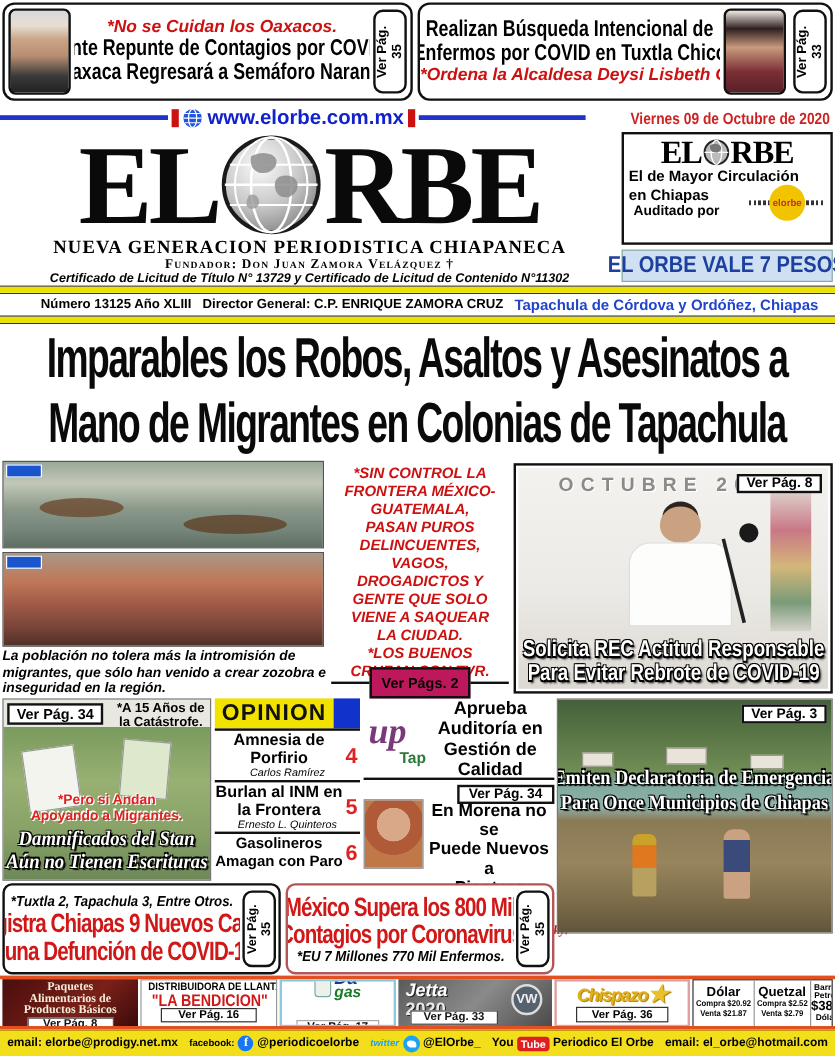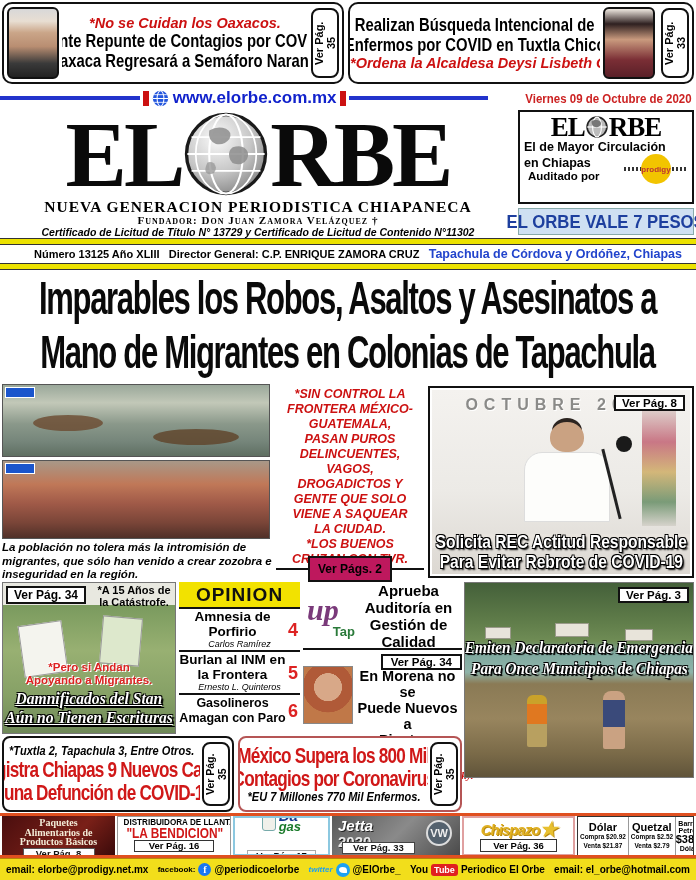--- a/index.html
+++ b/index.html
@@ -79,27 +79,27 @@
   .rec-cap .cl { display:flex; justify-content:center; font-weight:bold; font-size:19px; line-height:20px; color:#fff; text-shadow:-1px -1px 0 #000,1px -1px 0 #000,-1px 1px 0 #000,1px 1px 0 #000,2px 2px 2px #000; }
   .rec-cap .cl > span { transform:scaleX(0.82); white-space:nowrap; }
 
   
   .stanbox { position:absolute; top:582px; left:2px; width:174px; height:152px; border:1px solid #777; background:
     linear-gradient(180deg,#e8e8e0 0%,#e8e8e0 15%,#7a9a5e 15%,#98b072 45%,#86a066 75%,#6e8858 100%); overflow:hidden; }
   .stan-ver { position:absolute; top:3px; left:3px; border:2px solid #111; background:#fff; font-weight:bold; font-size:12px; padding:0 6px; }
   .stan-kick { position:absolute; top:2px; right:2px; width:78px; font-weight:bold; font-size:11px; line-height:11.5px; text-align:center; }
   .sign { position:absolute; background:#f4f4ee; border:1px solid #999; }
   .stan-red { position:absolute; top:78px; left:0; width:100%; text-align:center; color:#dd2222; font-weight:bold; font-size:11.5px; line-height:12.5px; text-shadow:1px 1px 0 #fff,-1px -1px 0 #fff; }
-  .stan-title { position:absolute; bottom:6px; left:0; width:100%; text-align:center; font-family:"Liberation Serif", serif; font-style:italic; font-weight:bold; color:#fff; font-size:17px; line-height:19px; text-shadow:-1px -1px 0 #000,1px -1px 0 #000,-1px 1px 0 #000,2px 2px 1px #000;text-decoration:underline; }
+  .stan-title { position:absolute; bottom:6px; left:0; width:100%; text-align:center; font-family:"Liberation Serif", serif; font-style:italic; font-weight:bold; color:#fff; font-size:17px; line-height:19px; text-shadow:-1px -1px 0 #000,1px -1px 0 #000,-1px 1px 0 #000,2px 2px 1px #000; }
   .stan-title .tl { display:flex; justify-content:center; }
   .stan-title .tl > span { transform:scaleX(0.92); white-space:nowrap; }
 
   
   .opinion { position:absolute; top:582px; left:179px; width:121px; height:152px; background:#fff; }
-  .op-head { display:flex; height:25px;flex-direction:column; }
+  .op-head { display:flex; height:25px; }
   .op-title { background:#f2e200; color:#111; font-weight:bold; font-size:19px; letter-spacing:1px; flex:1; text-align:center; line-height:25px; }
   .op-sq { width:22px; background:#1133cc; }
   .op-item { border-top:2px solid #111; padding:1px 0; position:relative; }
   .op-item:first-of-type { border-top:none; }
   .op-t { font-weight:bold; font-size:13.5px; line-height:14.5px; text-align:center; padding-right:14px; }
   .op-a { font-style:italic; font-size:9px; text-align:center; }
   .op-n { position:absolute; right:2px; top:50%; transform:translateY(-50%); color:#dd2222; font-weight:bold; font-size:18px; }
 
   
   .uptap { position:absolute; top:582px; left:303px; width:159px; }
@@ -117,21 +117,21 @@
   .mor-t { font-weight:bold; font-size:14.5px; line-height:16px; text-align:center; flex:1; padding-top:2px; }
   .mor-bot { display:flex; align-items:center; margin-top:3px; gap:3px; }
   .mor-ver { border:2px solid #111; font-weight:bold; font-size:11.5px; padding:0 6px; background:#fff; white-space:nowrap; }
   .mor-a { color:#cc1111; font-weight:bold; font-style:italic; font-size:10.5px; font-family:"Liberation Serif", serif; white-space:nowrap; }
 
   
   .flood { position:absolute; top:582px; left:464px; width:230px; height:196px; border:1px solid #777; overflow:hidden; background:
     linear-gradient(180deg,#44603a 0%,#5d7a48 18%,#6f8c55 30%,#7fa89e 36%,#8fb4aa 46%,#8a7a55 52%,#98855e 70%,#7a6a48 88%,#60543a 100%); }
   .house { position:absolute; background:#e8e4da; border:1px solid #9a9a8a; }
   .flood-ver { position:absolute; top:4px; right:4px; border:2px solid #111; background:#fff; font-weight:bold; font-size:11.5px; padding:0 6px; }
-  .flood-title { position:absolute; top:54px; left:0; width:100%; text-align:center; font-family:"Liberation Serif", serif; font-style:italic; font-weight:bold; color:#fff; font-size:17px; line-height:21px; text-shadow:-1px -1px 0 #000,1px -1px 0 #000,-1px 1px 0 #000,2px 2px 1px #000; }
+  .flood-title { position:absolute; top:54px; left:0; width:100%; text-align:center; font-family:"Liberation Serif", serif; font-weight:bold; color:#fff; font-size:17px; line-height:21px; text-shadow:-1px -1px 0 #000,1px -1px 0 #000,-1px 1px 0 #000,2px 2px 1px #000; }
   .flood-title .tl { display:flex; justify-content:center; }
   .flood-title .tl > span { transform:scaleX(0.9); white-space:nowrap; }
   .fig-rescuer { position:absolute; left:62px; top:112px; width:20px; height:52px; background:linear-gradient(180deg,#caa22a 0 18%,#e07820 18% 55%,#b8a060 55% 100%); border-radius:6px 6px 2px 2px; }
   .fig-woman { position:absolute; left:138px; top:108px; width:22px; height:58px; background:linear-gradient(180deg,#caa282 0 16%,#3a4a7a 16% 62%,#caa282 62% 100%); border-radius:8px 8px 2px 2px; }
   .flood-cap { position:absolute; bottom:4px; left:0; width:100%; display:flex; justify-content:space-between; padding:0 6px; align-items:baseline; }
   .flood-cap .w { color:#fff; font-weight:bold; font-size:12.5px; text-shadow:-1px -1px 0 #333,1px 1px 0 #333,1px -1px 0 #333,-1px 1px 0 #333; }
   .flood-cap .r { color:#dd2222; font-weight:bold; font-style:italic; font-size:12.5px; text-shadow:1px 1px 0 #fff; }
 
   
   .bhbox { position:absolute; top:736px; height:76px; border:2px solid #111; border-radius:8px; background:#fff; display:flex; align-items:center; }
@@ -283,21 +283,21 @@
     </div>
     <div class="mb-circ">El de Mayor Circulación</div>
     <div class="mb-row">
       <div>
         <div class="mb-circ">en Chiapas</div>
         <div style="font-weight:bold;font-size:11.5px;padding-left:4px;">Auditado por</div>
       </div>
       <div class="metria">
         <div class="ruler"></div>
         <div class="ball">
-            <span>prodigy</span>
+            <span>elorbe</span>
           </div>
       </div>
     </div>
   </div>
   <div class="pricebox">
     <span>EL ORBE VALE 7 PESOS</span>
   </div>
 
   <div class="infobar">
     <div class="info-num">Número 13125 Año XLIII</div>

